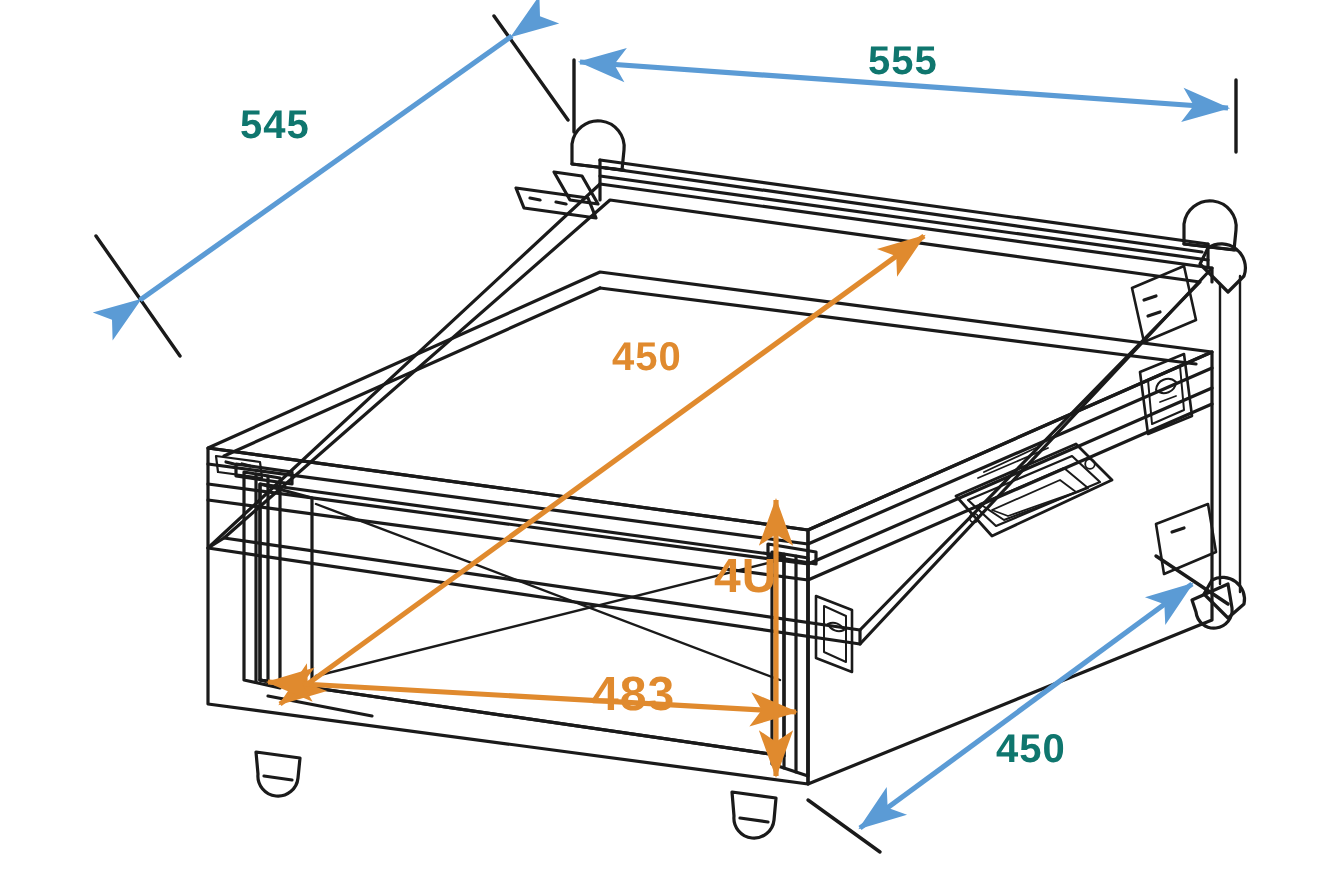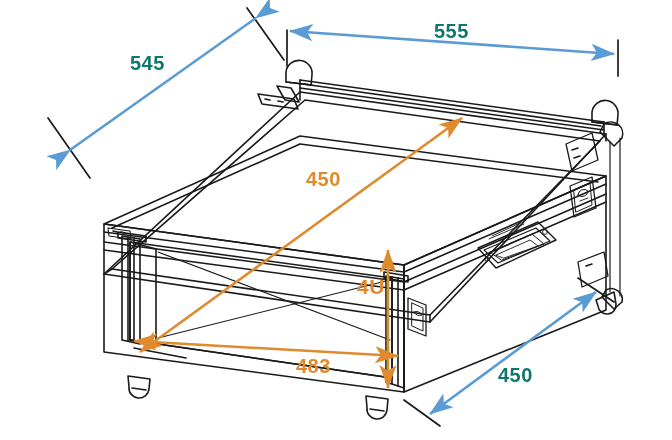--- a/index.html
+++ b/index.html
@@ -25,26 +25,26 @@
   .dim-label {
     position: absolute;
     font-family: "Liberation Sans", sans-serif;
     font-weight: bold;
     letter-spacing: 0.5px;
     white-space: nowrap;
     user-select: none;
   }
   .dim-blue { color: #0f766e; }
   .dim-orange { color: #e08a2e; }
-  .lbl-545 { left: 130px; top: 52px;  font-size: 20px; }
+  .lbl-545 { left: 120px; top: 52px;  font-size: 20px; }
   .lbl-555 { left: 434px; top: 20px;  font-size: 20px; }
   .lbl-450-depth { left: 498px; top: 364px; font-size: 20px; }
   .lbl-450-inner { left: 306px; top: 168px; font-size: 20px; }
-  .lbl-483 { left: 296px; top: 334px; font-size: 20px; margin-top: 21px; }
-  .lbl-4u  { left: 357px; top: 275px; font-size: 21px; }
+  .lbl-483 { left: 296px; top: 334px; font-size: 24px; }
+  .lbl-4u  { left: 357px; top: 275px; font-size: 24px; }
 </style>
 </head>
 <body>
 
 <div id="stage">
 
   <svg id="drawing" viewBox="0 0 672 440">
 
     <defs>
       <marker id="arrBlue" markerWidth="11" markerHeight="11" refX="9.2" refY="3.7" orient="auto">

